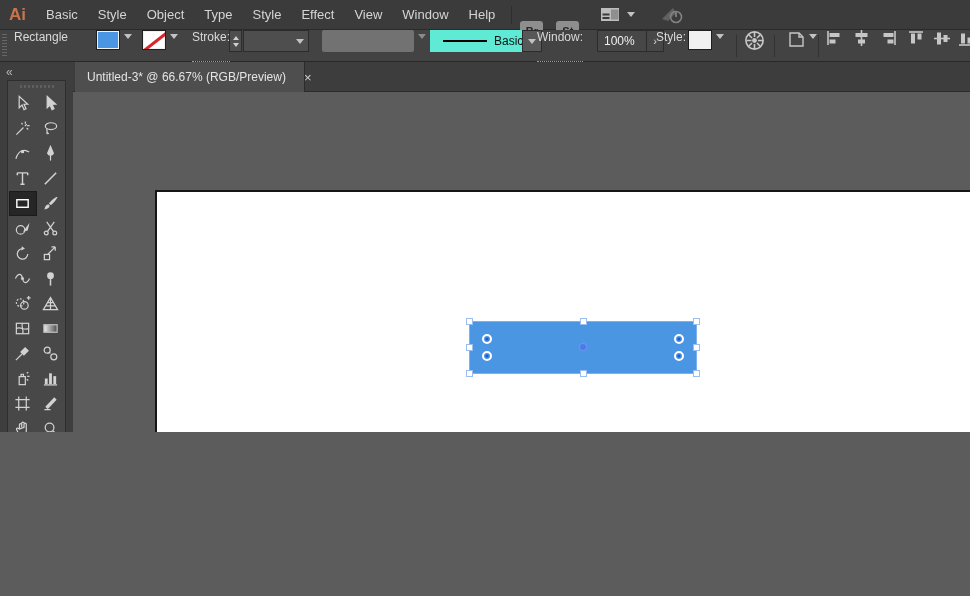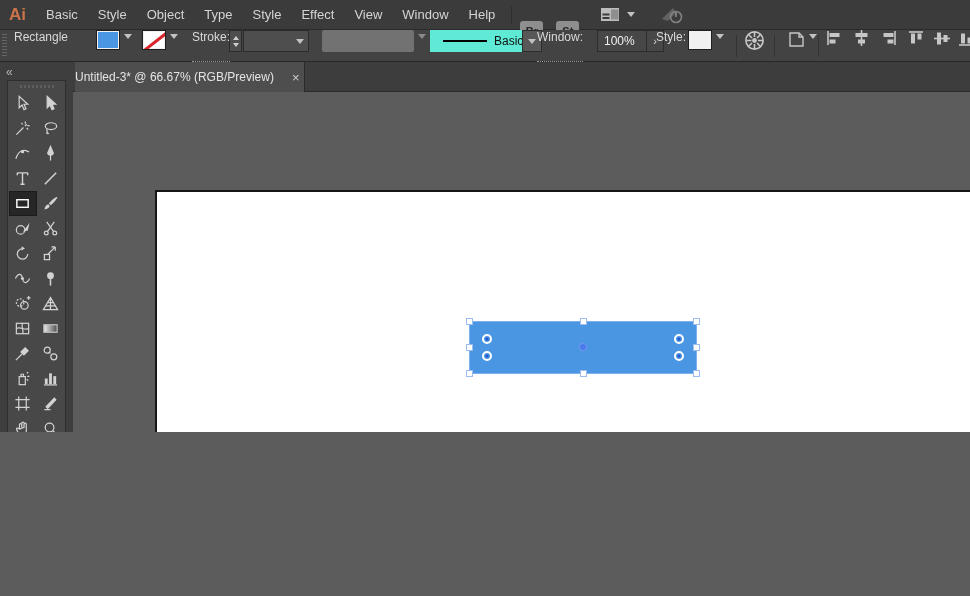--- a/index.html
+++ b/index.html
@@ -51,21 +51,21 @@
               color:#d9d9d9; font-size:11px; display:flex; align-items:center; justify-content:center; }
   .style-swatch { width:24px; height:20px; background:#f0f0f0; border:1px solid #1f1f1f; }
   .cb-sep { position:absolute; top:5px; width:1px; height:22px; background:#323232; }
   .icon-svg { display:block; }
 
   
   .tabbar { position:absolute; left:73px; top:62px; width:897px; height:30px;
             background:#3d3d3d; border-bottom:1px solid #2b2b2b; }
   .tab { position:absolute; left:2px; top:0; width:230px; height:30px; background:#4e4e4e;
          display:flex; align-items:center; border-right:1px solid #2b2b2b; }
-  .tab-title { color:#e4e4e4; font-size:12px; padding-left:0; white-space:nowrap; }
+  .tab-title { color:#e4e4e4; font-size:12px; padding-left:12px; white-space:nowrap; }
   .tab-close { color:#d0d0d0; font-size:13px; margin-left:10px; padding:0 8px; }
 
   
   .toolcol { position:absolute; left:0; top:62px; width:73px; height:534px; background:#3e3e3e; }
   .collapse { color:#b5b5b5; font-size:12px; letter-spacing:-1px; padding:3px 0 0 6px; }
   .toolpanel { position:absolute; left:7px; top:18px; width:59px; height:516px;
                background:#484848; border:1px solid #2e2e2e; border-bottom:none; }
   .panel-grip { height:10px; display:flex; align-items:center; justify-content:center; }
   .panel-grip i { display:block; width:34px; height:3px;
                   background:repeating-linear-gradient(90deg,#5f5f5f 0 2px, transparent 2px 4px); }

